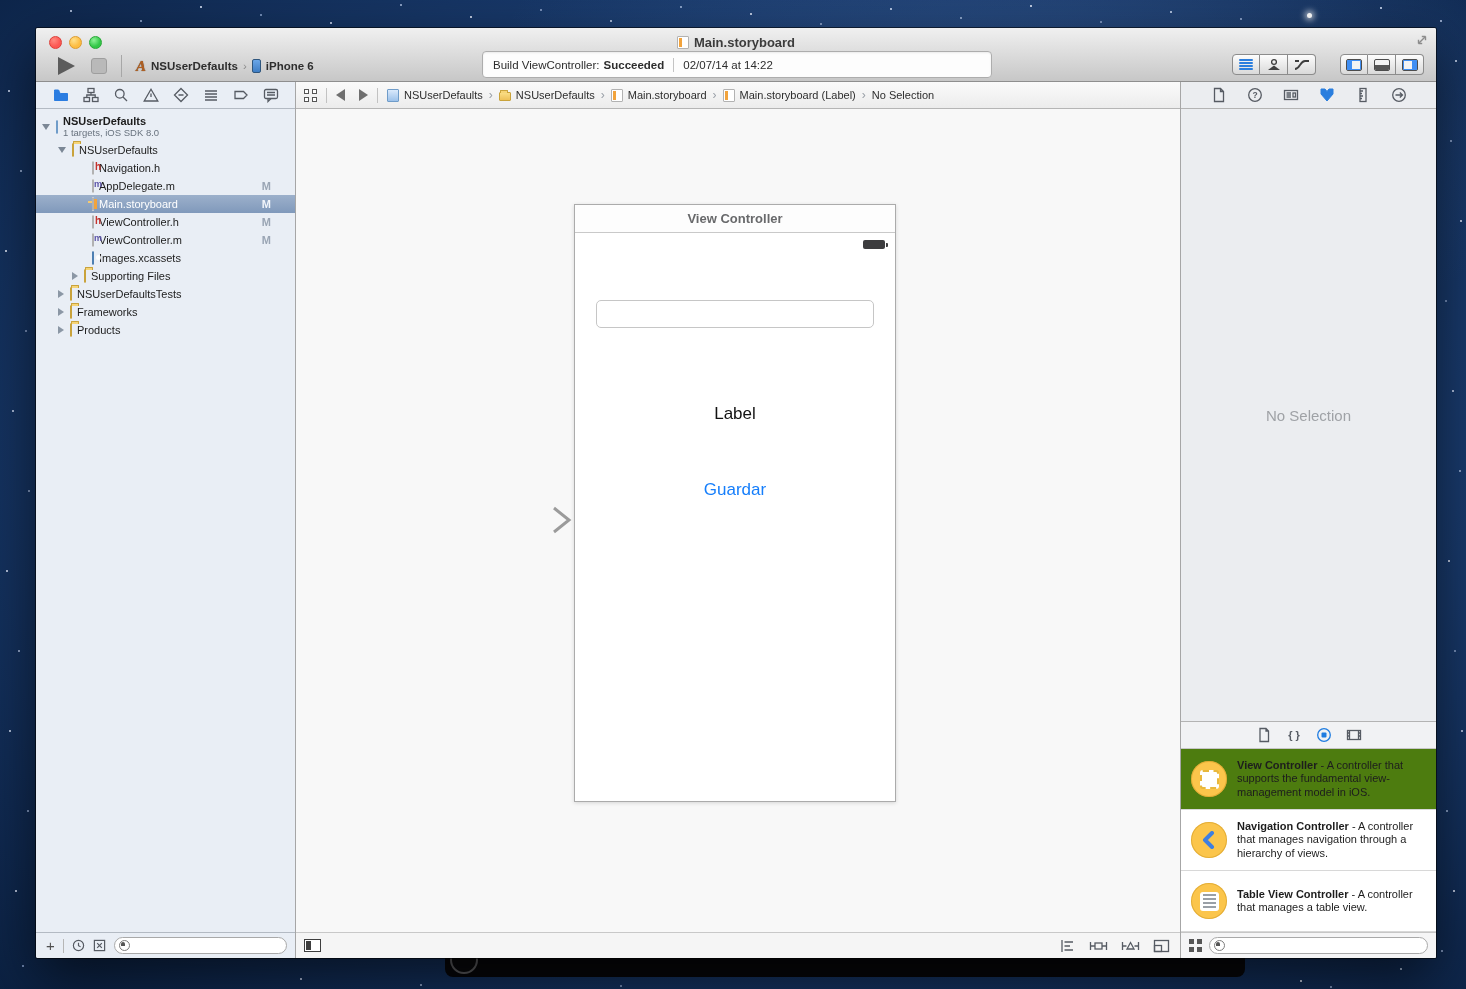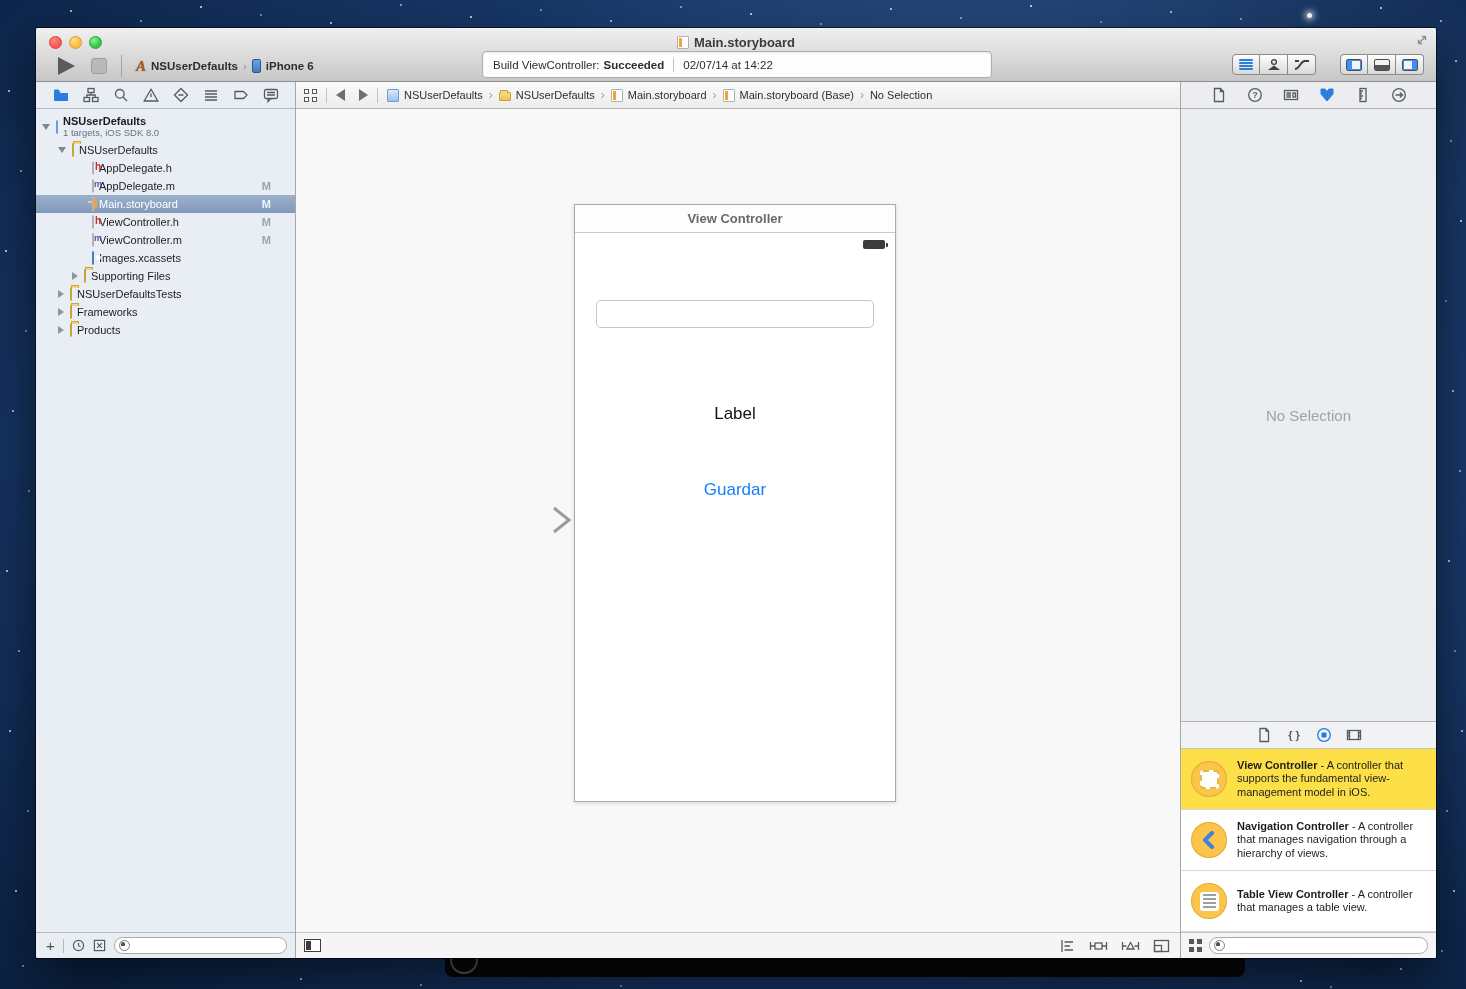--- a/index.html
+++ b/index.html
@@ -162,21 +162,21 @@
   .al-group { display:flex; align-items:center; gap:13px; }
 
   
   .utilities { width:256px; background:#ebedf0; border-left:1px solid #a6a6a6; display:flex; flex-direction:column; }
   .insp-tabs { height:27px; border-bottom:1px solid #b3b3b3; display:flex; align-items:center; justify-content:center; gap:20px; }
   .insp-empty { flex:1; display:flex; align-items:center; justify-content:center; }
   .no-sel { font-size:15px; color:#9fa2a6; }
   .library { border-top:1px solid #b3b3b3; background:#fff; }
   .lib-tabs { height:27px; background:#f1f2f4; border-bottom:1px solid #c6c6c6; display:flex; align-items:center; justify-content:center; gap:14px; }
   .lib-item { height:61px; display:flex; align-items:center; padding:0 10px; gap:10px; border-bottom:1px solid #d8d8d8; cursor:pointer; background:#fff; }
-  .lib-item.selected { background:#fde047; }
+  .lib-item.selected { background:#4d7c0f; }
   .lib-circle { width:36px; height:36px; border-radius:50%; background:#fbc54b; flex:none;
     display:flex; align-items:center; justify-content:center; box-shadow: inset 0 0 0 1px rgba(205,150,30,.5); }
   .vc-glyph { width:19px; height:19px; background:#fff; border:2px dashed #e8b83c; border-radius:3px; }
   .tv-glyph { width:19px; height:19px; background:#fff; border-radius:3px; display:flex; flex-direction:column; justify-content:space-evenly; padding:0 3px; }
   .tv-glyph i { height:1.5px; background:#9aa0a6; }
   .lib-text { font-size:11px; line-height:13.5px; color:#1d1d1d; }
   .lib-text b { font-weight:bold; }
   .lib-bottom { height:26px; border-top:1px solid #c6c6c6; background:#f5f5f6; display:flex; align-items:center; gap:7px; padding:0 8px; }
   .grid-ico { width:13px; height:13px; flex:none; cursor:pointer;
     background:
@@ -326,21 +326,21 @@
             <span class="proj-sub">1 targets, iOS SDK 8.0</span>
           </span>
         </div>
         <div class="row pl1">
           <span class="disc down"></span>
           <span class="fi"><span class="folder"></span></span>
           <span>NSUserDefaults</span>
         </div>
         <div class="row pl2">
           <span class="fi"><span class="doc hfile"></span></span>
-          <span>AppDelegate.h</span>
+          <span>Navigation.h</span>
         </div>
         <div class="row pl2">
           <span class="fi"><span class="doc mfile"></span></span>
           <span>AppDelegate.m</span>
           <span class="badge">M</span>
         </div>
         <div class="row selected pl2">
           <span class="fi"><span class="doc sb"></span></span>
           <span>Main.storyboard</span>
           <span class="badge">M</span>
@@ -416,21 +416,21 @@
           <span>NSUserDefaults</span>
         </span>
         <span class="crumb-sep"></span>
         <span class="crumb">
           <span class="mini sb"></span>
           <span>Main.storyboard</span>
         </span>
         <span class="crumb-sep"></span>
         <span class="crumb">
           <span class="mini sb"></span>
-          <span>Main.storyboard (Base)</span>
+          <span>Main.storyboard (Label)</span>
         </span>
         <span class="crumb-sep"></span>
         <span class="crumb">
           <span>No Selection</span>
         </span>
       </div>
 
       <div class="canvas">
         <svg class="init-arrow" width="102" height="30" viewBox="0 0 102 30">
           <defs>

